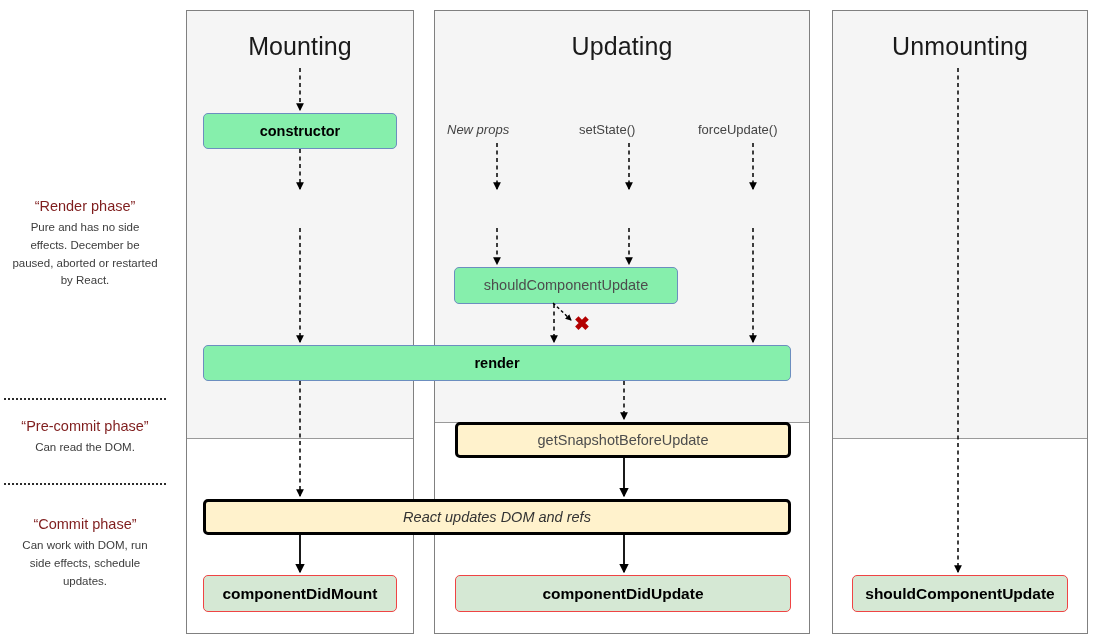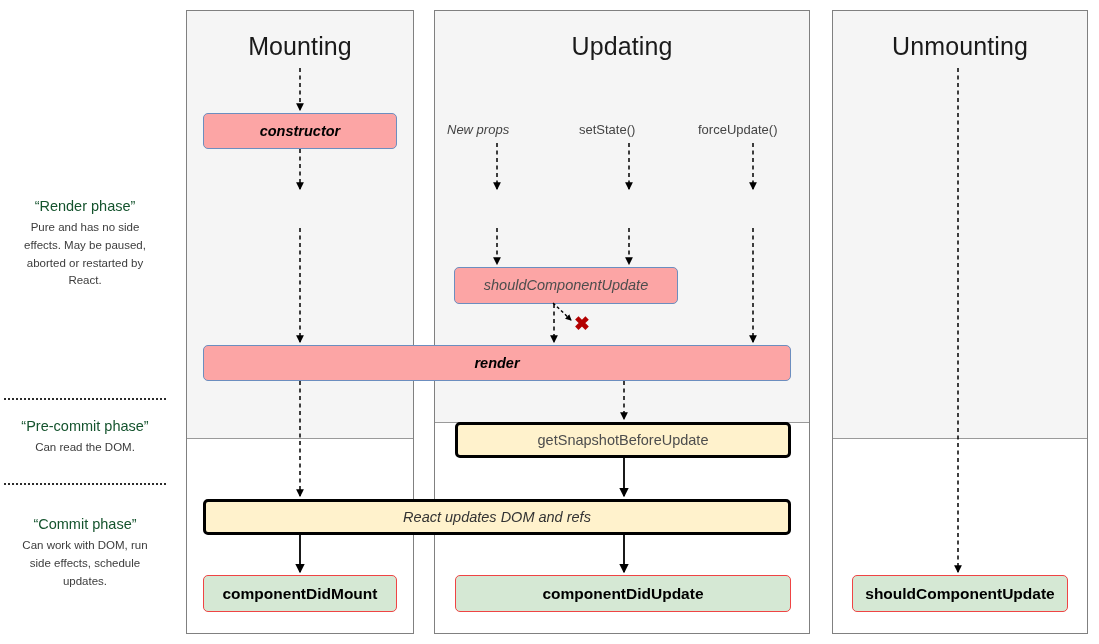--- a/index.html
+++ b/index.html
@@ -52,21 +52,21 @@
   
   .phase {
     position: absolute;
     left: 0;
     width: 170px;
     text-align: center;
     z-index: 2;
   }
   .phase-title {
     font-size: 14.5px;
-    color: #14532d;
+    color: #7f1d1d;
     margin-bottom: 5px;
   }
   .phase-desc {
     font-size: 11.5px;
     color: #3c3c3c;
     line-height: 1.55;
   }
   .dotline {
     position: absolute;
     left: 4px;
@@ -82,21 +82,21 @@
     display: flex;
     align-items: center;
     justify-content: center;
     border-radius: 5px;
     font-size: 14.5px;
     text-align: center;
     padding: 0 8px;
     z-index: 2;
     line-height: 1.15;
   }
-  .n-blue   { background: #fca5a5; border: 1px solid #6c8ebf; font-style: italic; }
+  .n-blue   { background: #86efac; border: 1px solid #6c8ebf; }
   .n-yellow { background: #fff2cc; border: 3px solid #000000; }
   .n-green  { background: #d5e8d4; border: 1px solid #ef4444; }
 
   .t-bold   { font-weight: bold; color: #000000; }
   .t-gray   { font-weight: 400; color: #4d4d4d; }
   .t-italic { font-style: italic; font-weight: 400; color: #333333; }
 
   
   .trigger {
     position: absolute;
@@ -132,21 +132,21 @@
   <div class="column" style="left:832px; top:10px; width:256px; height:624px;">
     <div class="col-gray" style="height:428px;"></div>
   </div>
 
   <div class="col-title" style="left:186px; width:228px; top:32px;">Mounting</div>
   <div class="col-title" style="left:434px; width:376px; top:32px;">Updating</div>
   <div class="col-title" style="left:832px; width:256px; top:32px;">Unmounting</div>
 
   <div class="phase" style="top:198px;">
     <div class="phase-title">“Render phase”</div>
-    <div class="phase-desc" style="padding:0 12px;">Pure and has no side effects. May be paused, aborted or restarted by React.</div>
+    <div class="phase-desc" style="padding:0 12px;">Pure and has no side effects. December be paused, aborted or restarted by React.</div>
   </div>
 
   <div class="dotline" style="top:398px;"></div>
 
   <div class="phase" style="top:418px;">
     <div class="phase-title">“Pre-commit phase”</div>
     <div class="phase-desc">Can read the DOM.</div>
   </div>
 
   <div class="dotline" style="top:483px;"></div>

